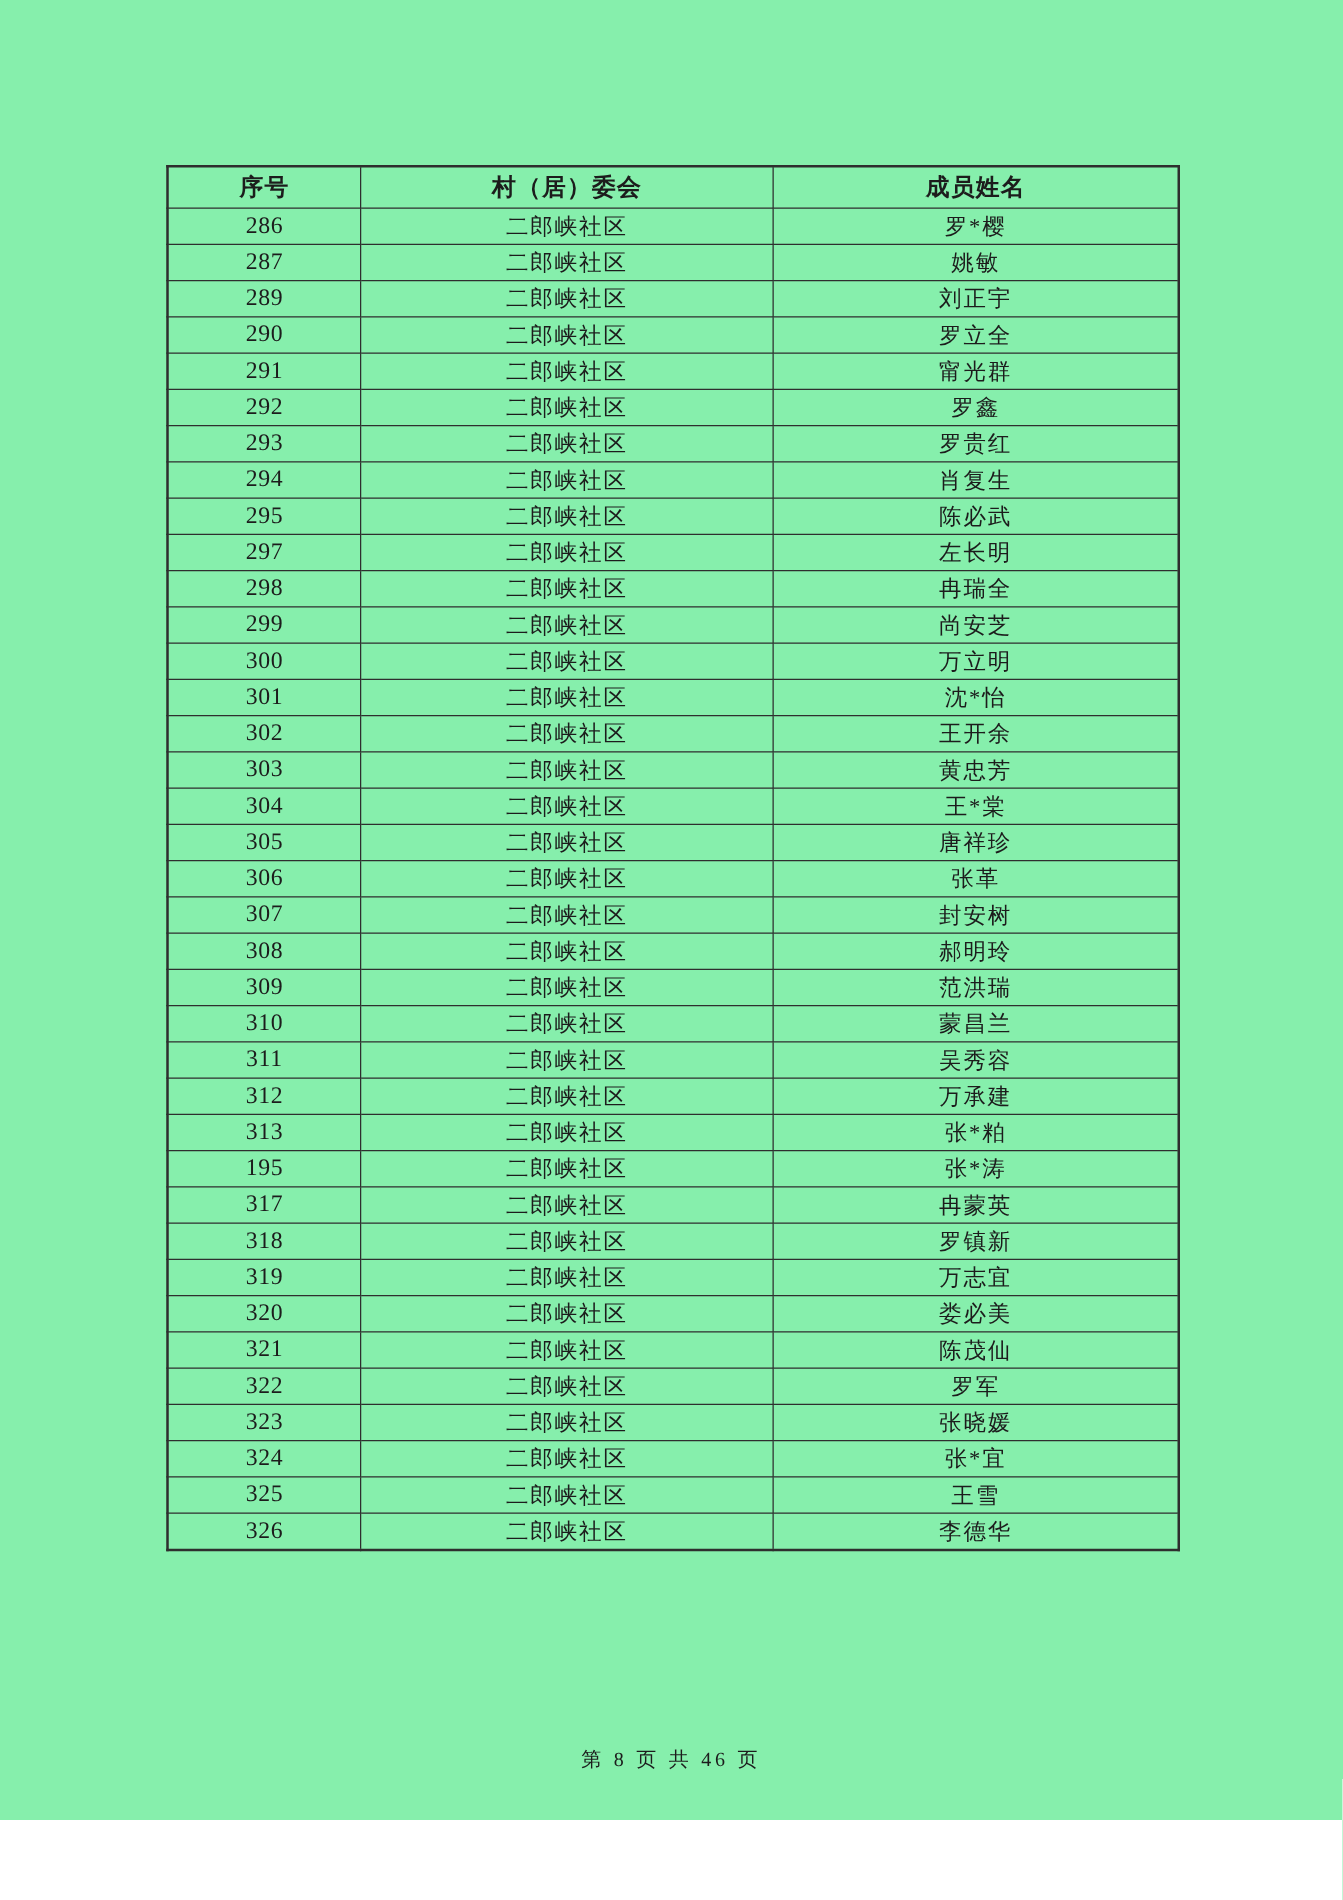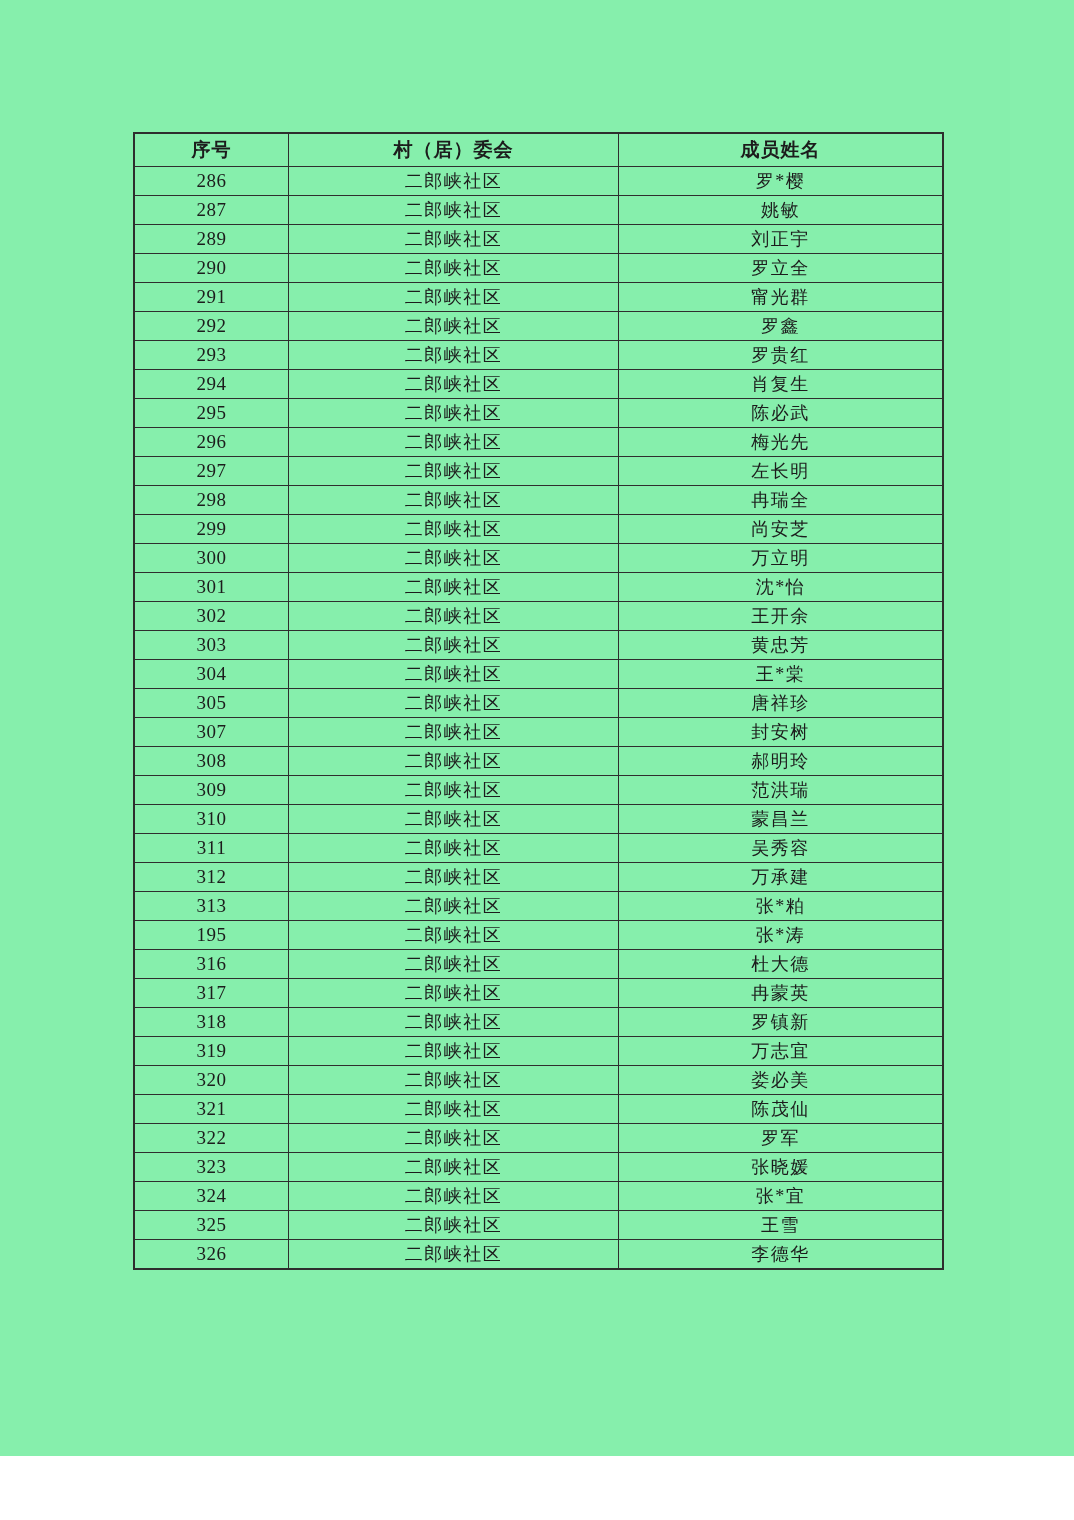--- a/index.html
+++ b/index.html
@@ -121,25 +121,20 @@
           <td class="num">294</td>
           <td>二郎峡社区</td>
           <td>肖复生</td>
         </tr>
         <tr>
           <td class="num">295</td>
           <td>二郎峡社区</td>
           <td>陈必武</td>
         </tr>
         <tr>
-          <td class="num">296</td>
-          <td>二郎峡社区</td>
-          <td>梅光先</td>
-        </tr>
-        <tr>
           <td class="num">297</td>
           <td>二郎峡社区</td>
           <td>左长明</td>
         </tr>
         <tr>
           <td class="num">298</td>
           <td>二郎峡社区</td>
           <td>冉瑞全</td>
         </tr>
         <tr>
@@ -171,20 +166,25 @@
           <td class="num">304</td>
           <td>二郎峡社区</td>
           <td>王*棠</td>
         </tr>
         <tr>
           <td class="num">305</td>
           <td>二郎峡社区</td>
           <td>唐祥珍</td>
         </tr>
         <tr>
+          <td class="num">306</td>
+          <td>二郎峡社区</td>
+          <td>张革</td>
+        </tr>
+        <tr>
           <td class="num">307</td>
           <td>二郎峡社区</td>
           <td>封安树</td>
         </tr>
         <tr>
           <td class="num">308</td>
           <td>二郎峡社区</td>
           <td>郝明玲</td>
         </tr>
         <tr>
@@ -209,25 +209,20 @@
         </tr>
         <tr>
           <td class="num">313</td>
           <td>二郎峡社区</td>
           <td>张*粕</td>
         </tr>
         <tr>
           <td class="num">195</td>
           <td>二郎峡社区</td>
           <td>张*涛</td>
-        </tr>
-        <tr>
-          <td class="num">316</td>
-          <td>二郎峡社区</td>
-          <td>杜大德</td>
         </tr>
         <tr>
           <td class="num">317</td>
           <td>二郎峡社区</td>
           <td>冉蒙英</td>
         </tr>
         <tr>
           <td class="num">318</td>
           <td>二郎峡社区</td>
           <td>罗镇新</td>
@@ -268,14 +263,15 @@
           <td>王雪</td>
         </tr>
         <tr>
           <td class="num">326</td>
           <td>二郎峡社区</td>
           <td>李德华</td>
         </tr>
       </tbody>
   </table>
 
+  <div class="page-footer">第 8 页 共 46 页</div>
 
 </div>
 
 </body></html>

